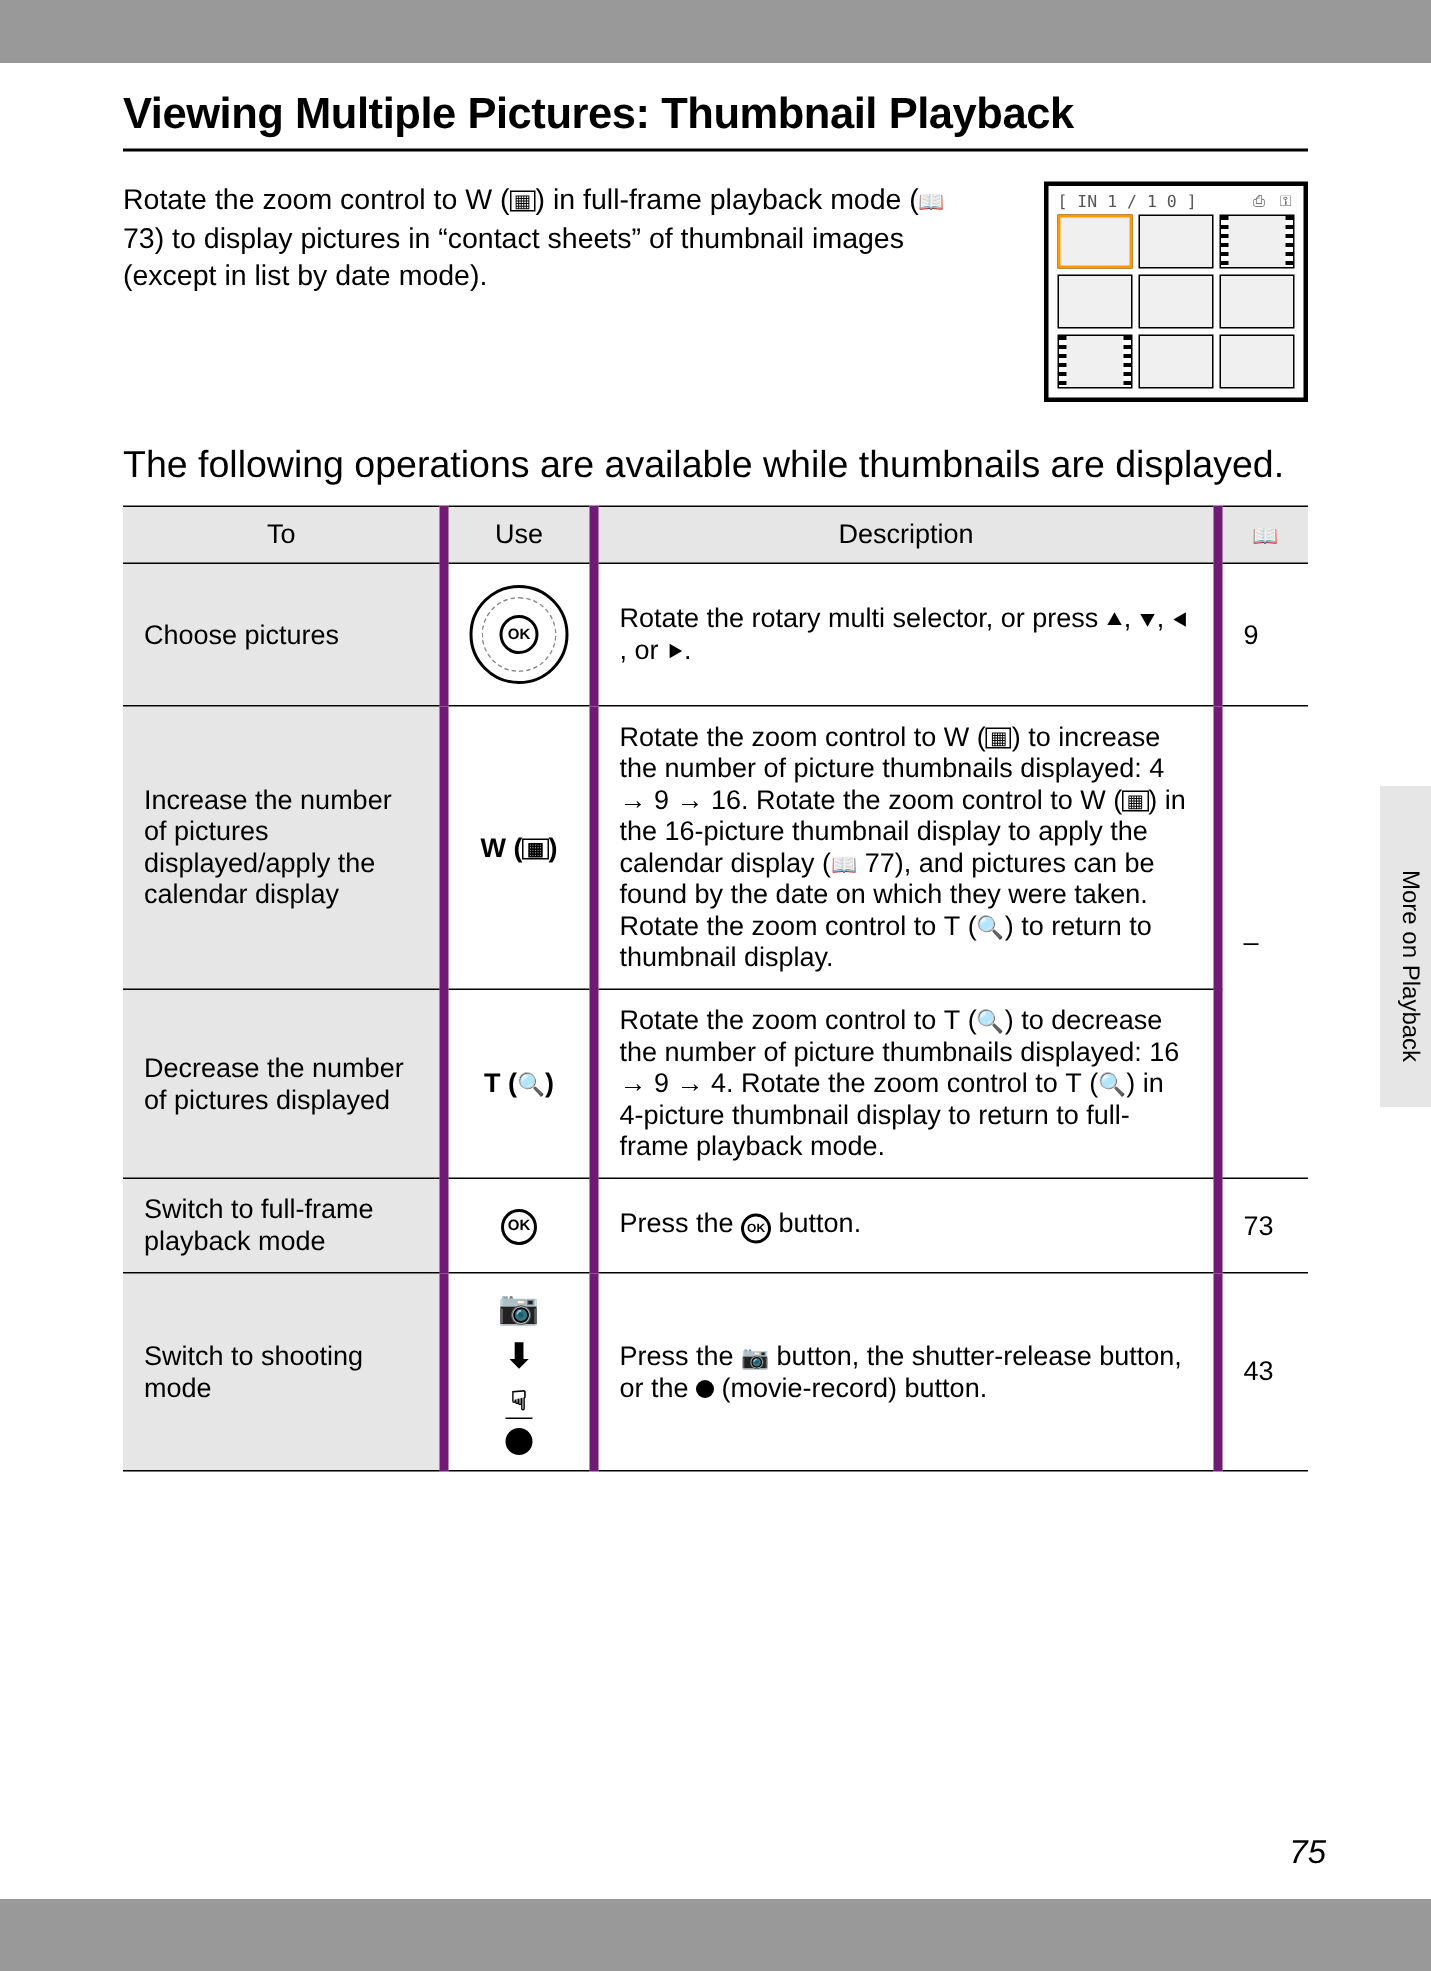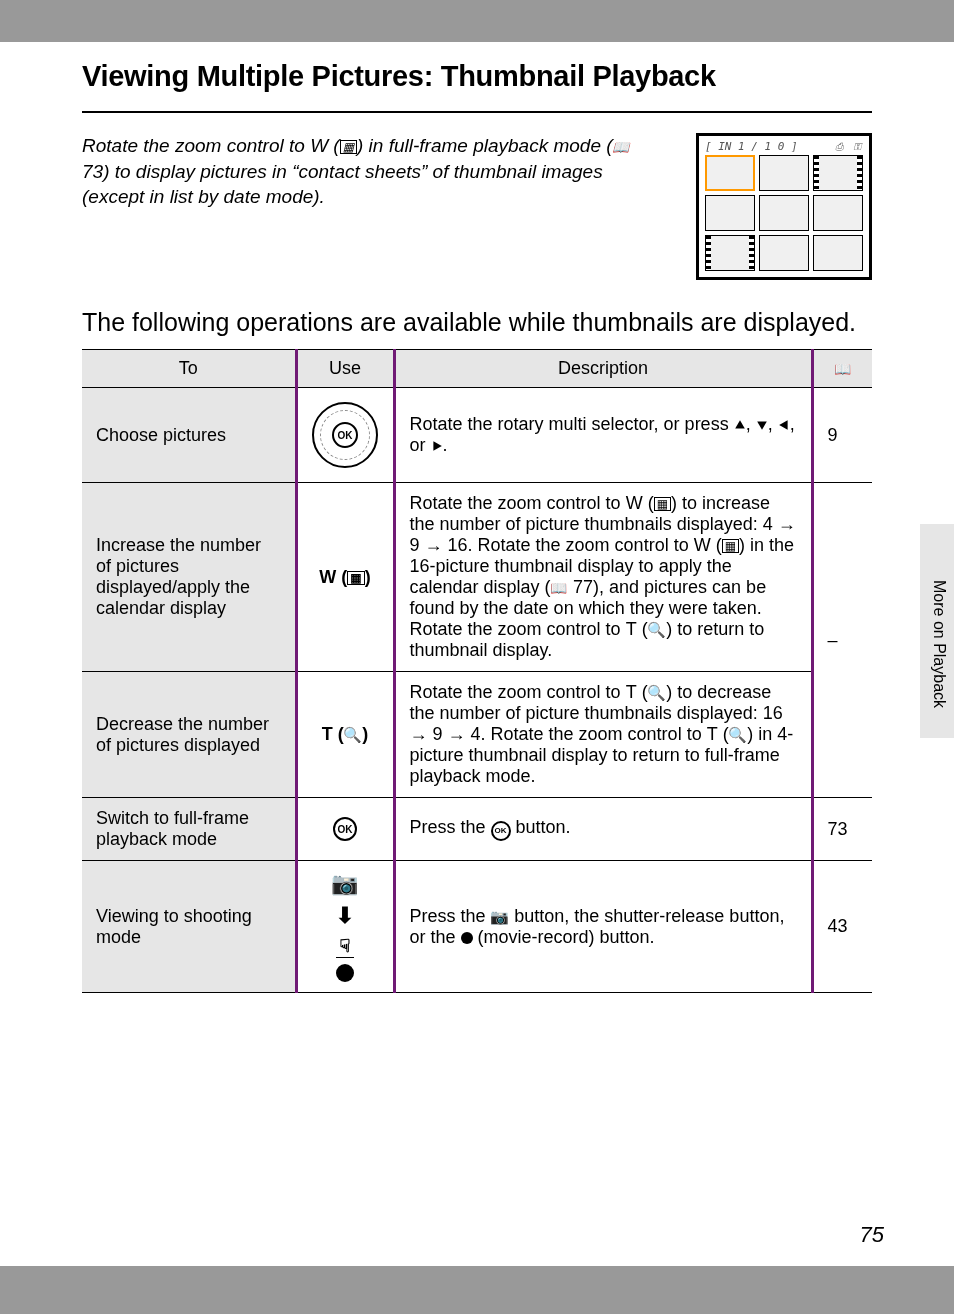--- a/index.html
+++ b/index.html
@@ -16,29 +16,28 @@
     left: 0;
     right: 0;
     top: 42px;
     bottom: 48px;
     padding: 0 82px 0 82px;
   }
   h1 {
     font-size: 29px;
     font-weight: 700;
     border-bottom: 2px solid #000;
-    padding-bottom: 18px;
+    padding-bottom: 6px;
     margin-top: 18px;
     margin-bottom: 20px;
     letter-spacing: -0.3px;
   }
   .intro-row {
     display: flex;
     gap: 40px;
-    font-style: italic;
   }
   .intro-text {
     flex: 1;
     font-size: 19px;
     line-height: 1.35;
     font-weight: 300;
   }
   .thumb-grid {
     width: 176px;
     border: 3px solid #000;
@@ -88,21 +87,21 @@
     font-size: 18px;
   }
   thead th {
     background: #e6e6e6;
     font-weight: 400;
     text-align: center;
     padding: 8px 6px;
     border-top: 1.5px solid #000;
     border-bottom: 1.5px solid #000;
   }
-  th + th, td + td { border-left: 3px solid #701a75; }
+  th + th, td + td { border-left: 6px solid #701a75; }
   tbody td {
     border-bottom: 1px solid #000;
     padding: 10px 14px;
     vertical-align: middle;
     font-weight: 300;
   }
   tbody tr:last-child td { border-bottom: 1.5px solid #000; }
   td.to { background:#e6e6e6; width: 214px; }
   td.use { text-align:center; width: 98px; font-weight:700; }
   td.ref { text-align:left; width: 60px; }
@@ -249,21 +248,21 @@
           Rotate the zoom control to <b>T</b> (<span class="mag">🔍</span>) to decrease the number of picture thumbnails displayed: 16 → 9 → 4. Rotate the zoom control to <b>T</b> (<span class="mag">🔍</span>) in 4-picture thumbnail display to return to full-frame playback mode.
         </td>
       </tr>
       <tr>
         <td class="to">Switch to full-frame playback mode</td>
         <td class="use"><span class="ok-btn">OK</span></td>
         <td>Press the <span class="ok-btn" style="width:20px;height:20px;font-size:8px;">OK</span> button.</td>
         <td class="ref">73</td>
       </tr>
       <tr>
-        <td class="to">Viewing to shooting mode</td>
+        <td class="to">Switch to shooting mode</td>
         <td class="use">
           <div class="stack-icons">
             <span class="cam">📷</span>
             <span class="arrow-down">⬇</span>
             <span class="finger">☟</span>
             <span class="rec-dot"></span>
           </div>
         </td>
         <td>
           Press the <span class="cam" style="font-size:15px;">📷</span> button, the shutter-release button, or the <span class="rec-dot" style="width:12px;height:12px;vertical-align:-1px;"></span> (movie-record) button.

